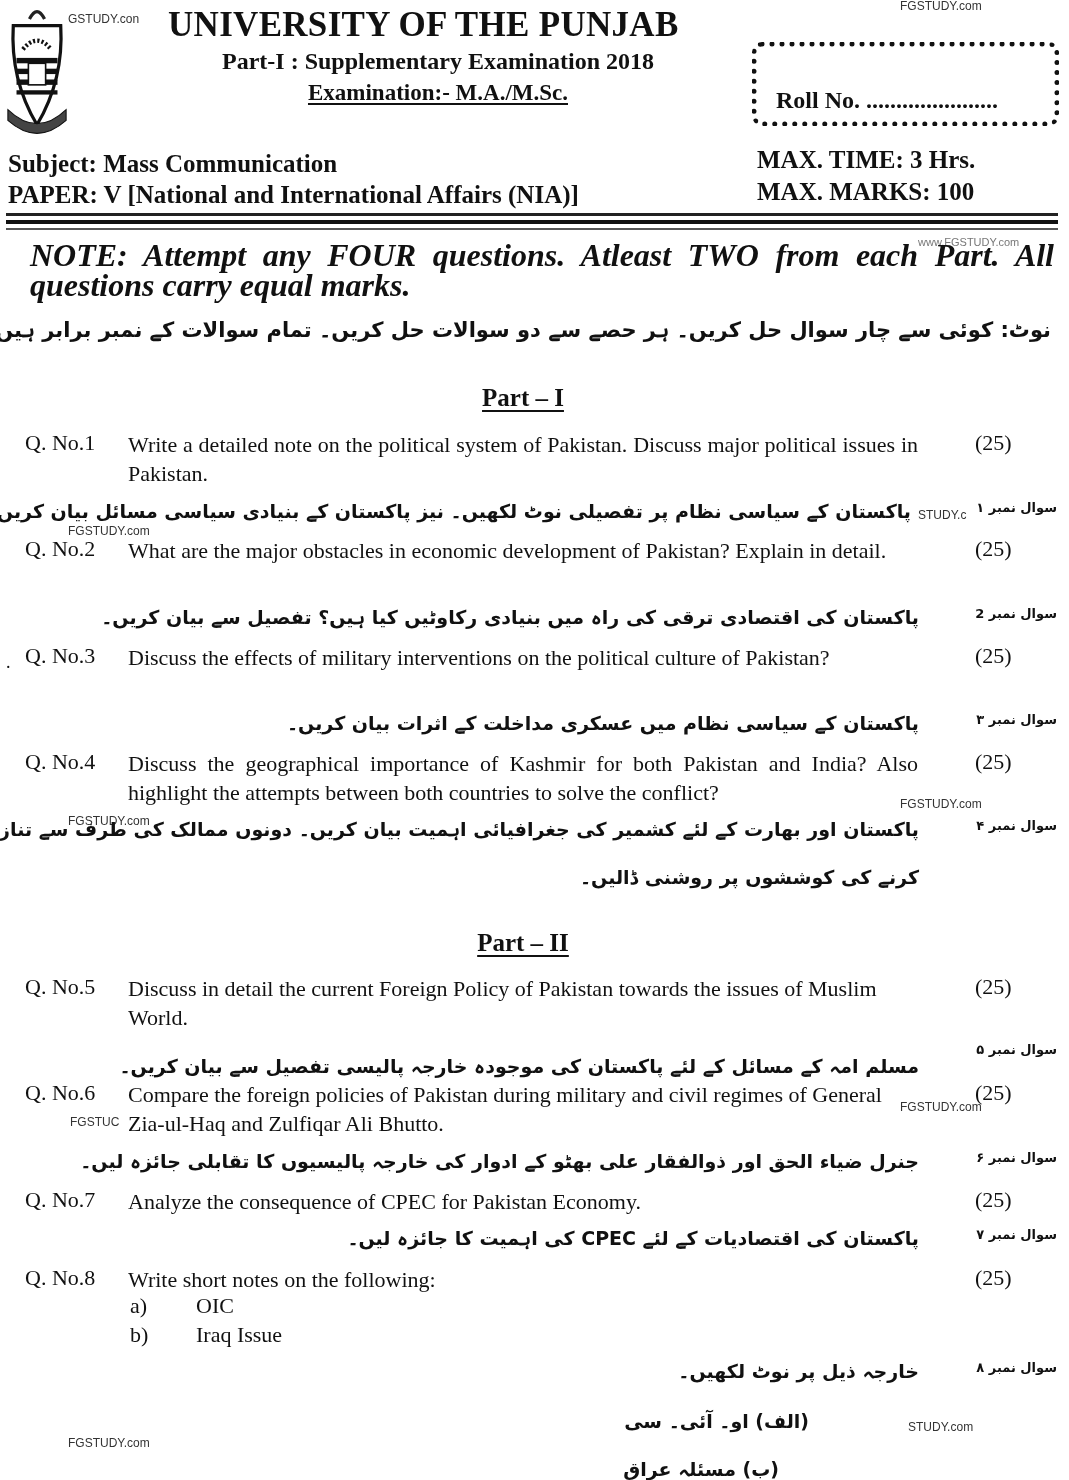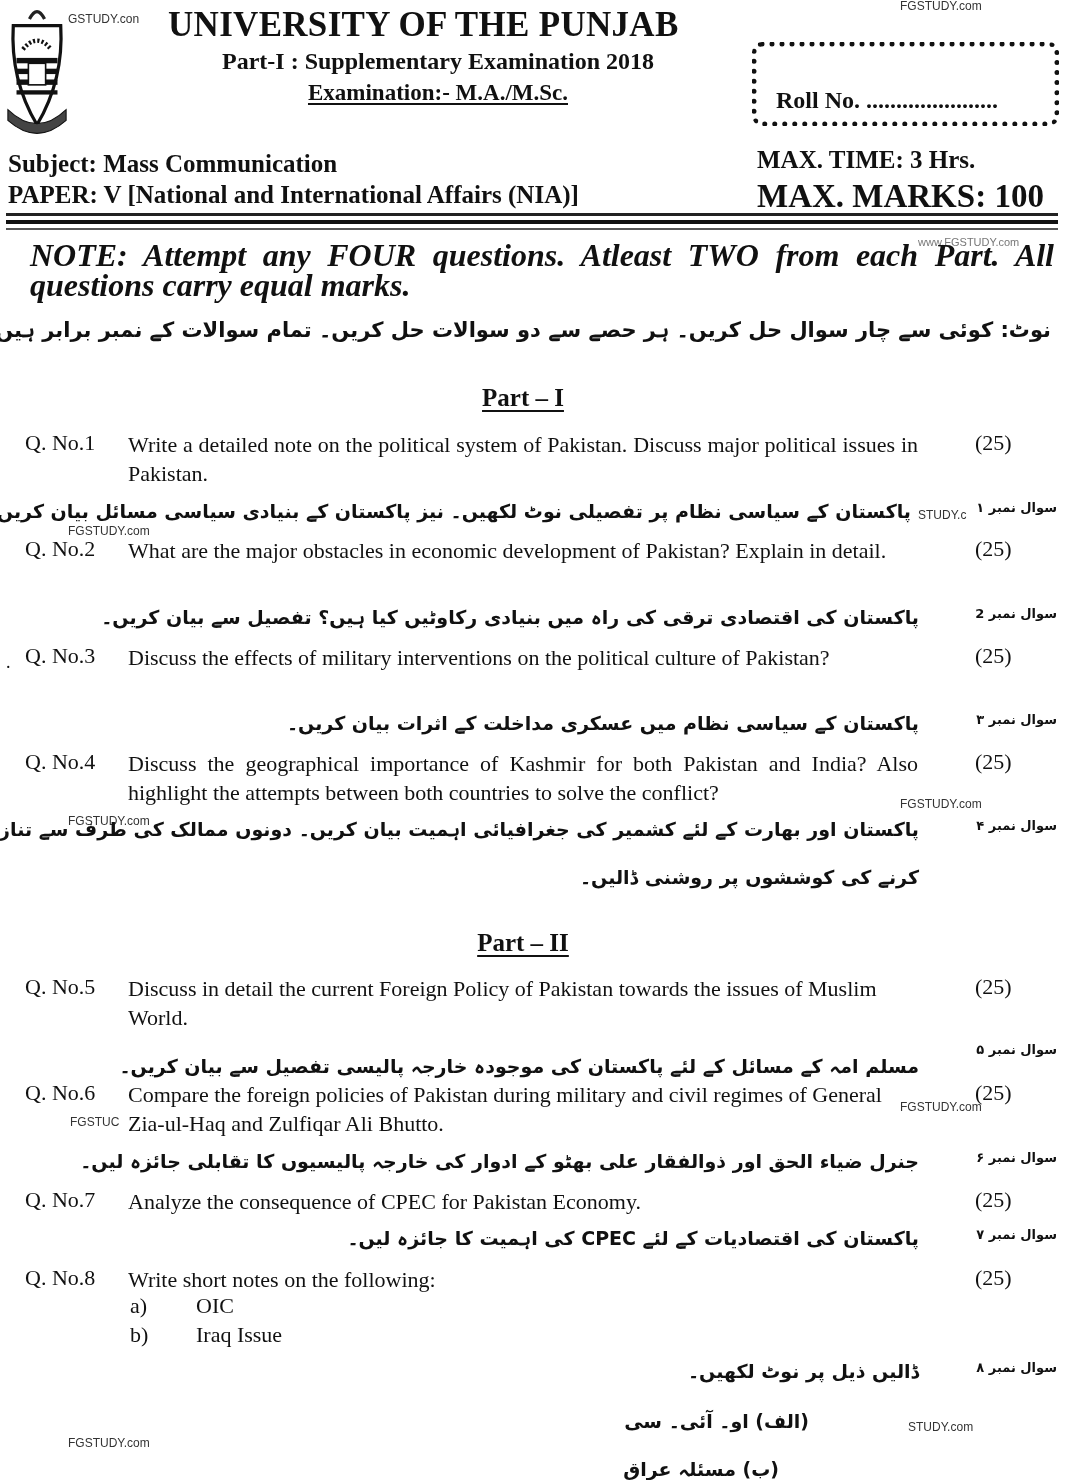--- a/index.html
+++ b/index.html
@@ -14,21 +14,21 @@
   .subtitle { left: 0; width: 876px; text-align: center; top: 48px; font-size: 24px; font-weight: bold; white-space: nowrap; }
   .exam { left: 0; width: 876px; text-align: center; top: 80px; font-size: 23px; font-weight: bold; white-space: nowrap; }
   .exam span { text-decoration: underline; text-underline-offset: 3px; text-decoration-thickness: 2px; }
 
   .roll-box { left: 752px; top: 42px; width: 307px; height: 84px; border: 5px dotted #111; border-radius: 10px; }
   .roll-label { left: 776px; top: 87px; font-size: 24px; font-weight: bold; white-space: nowrap; }
 
   .subject { left: 8px; top: 150px; font-size: 25px; font-weight: bold; white-space: nowrap; }
   .paper { left: 8px; top: 181px; font-size: 25px; font-weight: bold; white-space: nowrap; }
   .maxtime { left: 757px; top: 146px; font-size: 25px; font-weight: bold; white-space: nowrap; }
-  .maxmarks { left: 757px; top: 178px; font-size: 33px; font-weight: bold; white-space: nowrap; }
+  .maxmarks { left: 757px; top: 178px; font-size: 25px; font-weight: bold; white-space: nowrap; }
 
   .rule1 { left: 6px; top: 213px; width: 1052px; height: 3px; background: #222; }
   .rule2 { left: 6px; top: 220px; width: 1052px; height: 4px; background: #111; }
   .rule3 { left: 6px; top: 228px; width: 1052px; height: 2px; background: #555; }
 
   .note { left: 30px; top: 240px; width: 1024px; font-size: 32px; font-weight: bold; font-style: italic; line-height: 30px; text-align: justify; }
   .urdu { font-family: "DejaVu Sans", sans-serif; direction: rtl; white-space: nowrap; font-weight: bold; }
   .urdu-note { right: 18px; top: 318px; font-size: 21px; }
 
   .part-head { left: 0; width: 1046px; text-align: center; font-size: 25px; font-weight: bold; }
@@ -136,18 +136,18 @@
 
 <div class="abs qno" style="top:1265px;">Q. No.8</div>
 <div class="abs qtext" style="top:1265px;text-align:left;">Write short notes on the following:</div>
 <div class="abs qmarks" style="top:1265px;">(25)</div>
 <div class="abs sub-letter" style="top:1293px;">a)</div>
 <div class="abs sub-text" style="top:1293px;">OIC</div>
 <div class="abs sub-letter" style="top:1322px;">b)</div>
 <div class="abs sub-text" style="top:1322px;">Iraq Issue</div>
 
 <div class="abs urdu ur-label" style="top:1360px;margin-left:23px;">سوال نمبر ۸</div>
-<div class="abs urdu ur-text" style="top:1360px;">ڈالیں ذیل پر نوٹ لکھیں۔</div>
+<div class="abs urdu ur-text" style="top:1360px;">خارجہ ذیل پر نوٹ لکھیں۔</div>
 <div class="abs urdu" style="right:260px;top:1410px;font-size:19px;">(الف)  او۔ آئی۔ سی</div>
 <div class="wm" style="left:908px;top:1420px;">STUDY.com</div>
 <div class="abs urdu" style="right:290px;top:1458px;font-size:19px;">(ب)  مسئلہ عراق</div>
 
 <div class="wm" style="left:68px;top:1436px;">FGSTUDY.com</div>
 
 </body></html>

